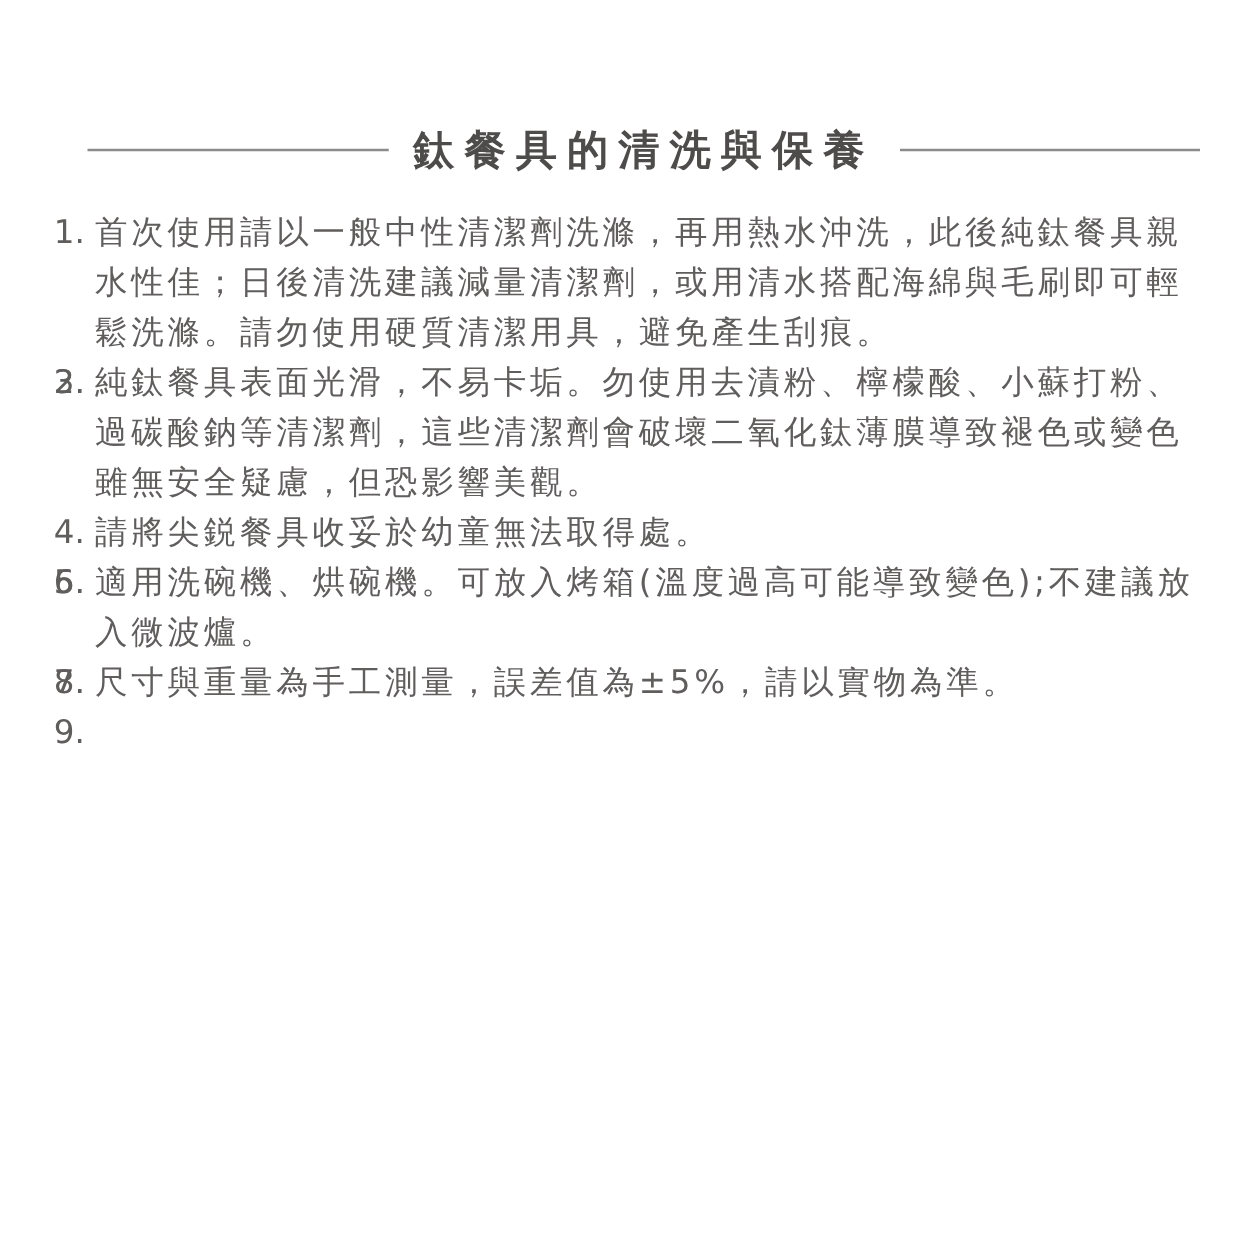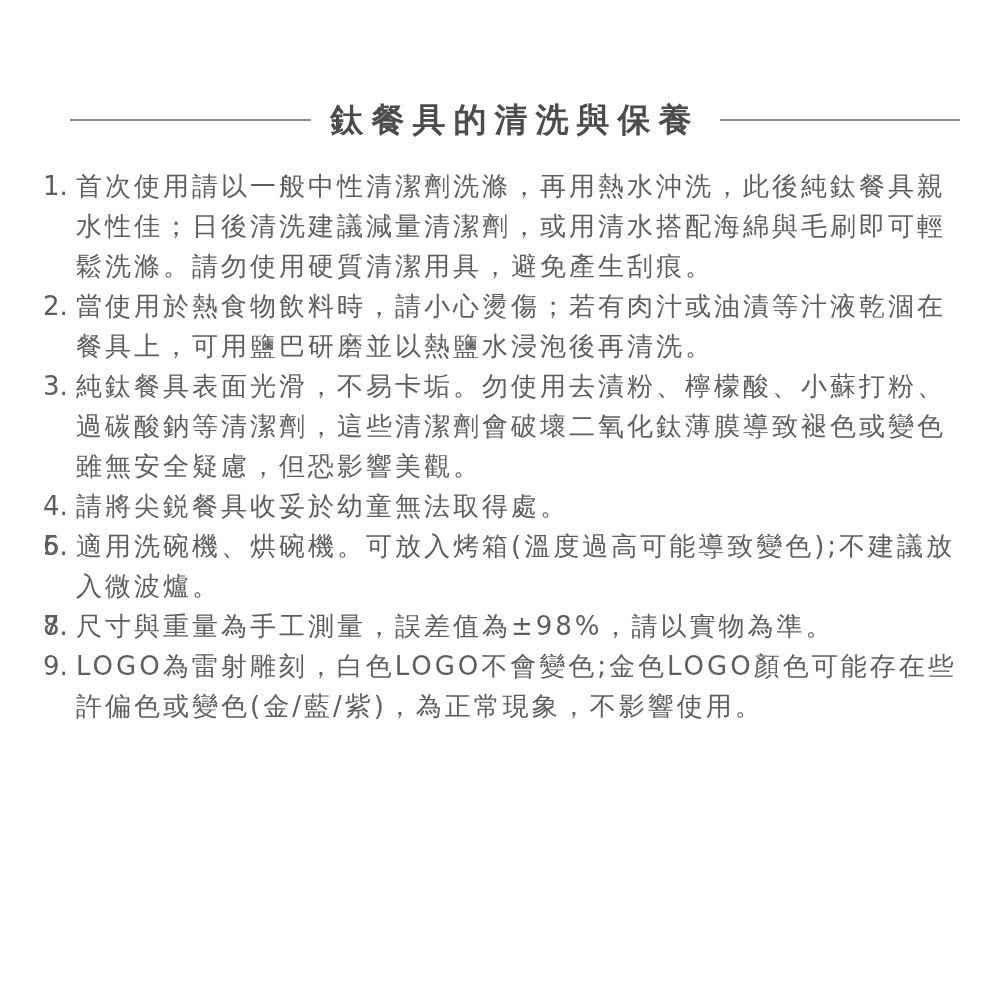--- a/index.html
+++ b/index.html
@@ -71,21 +71,20 @@
 
   <div class="care-list">
 
     <div class="item">
       <span class="num">1.</span>
       <span class="txt">首次使用請以一般中性清潔劑洗滌，再用熱水沖洗，此後純鈦餐具親水性佳；日後清洗建議減量清潔劑，或用清水搭配海綿與毛刷即可輕鬆洗滌。請勿使用硬質清潔用具，避免產生刮痕。</span>
     </div>
 
     <div class="item">
       <span class="num">2.</span>
-      <span class="txt">當使用於熱食物飲料時，請小心燙傷；若有肉汁或油漬等汁液乾涸在餐具上，可用鹽巴研磨並以熱鹽水浸泡後再清洗。</span>
     </div>
 
     <div class="item">
       <span class="num">3.</span>
       <span class="txt">純鈦餐具表面光滑，不易卡垢。勿使用去漬粉、檸檬酸、小蘇打粉、過碳酸鈉等清潔劑，這些清潔劑會破壞二氧化鈦薄膜導致褪色或變色雖無安全疑慮，但恐影響美觀。</span>
     </div>
 
     <div class="item">
       <span class="num">4.</span>
       <span class="txt">請將尖鋭餐具收妥於幼童無法取得處。</span>
@@ -99,23 +98,22 @@
       <span class="num">6.</span>
       <span class="txt">適用洗碗機、烘碗機。可放入烤箱(溫度過高可能導致變色);不建議放入微波爐。</span>
     </div>
 
     <div class="item">
       <span class="num">7.</span>
     </div>
 
     <div class="item">
       <span class="num">8.</span>
-      <span class="txt">尺寸與重量為手工測量，誤差值為±98%，請以實物為準。</span>
+      <span class="txt">尺寸與重量為手工測量，誤差值為±5%，請以實物為準。</span>
     </div>
 
     <div class="item">
       <span class="num">9.</span>
-      <span class="txt">LOGO為雷射雕刻，白色LOGO不會變色;金色LOGO顏色可能存在些許偏色或變色(金/藍/紫)，為正常現象，不影響使用。</span>
     </div>
 
   </div>
 
 </div>
 
 </body></html>

